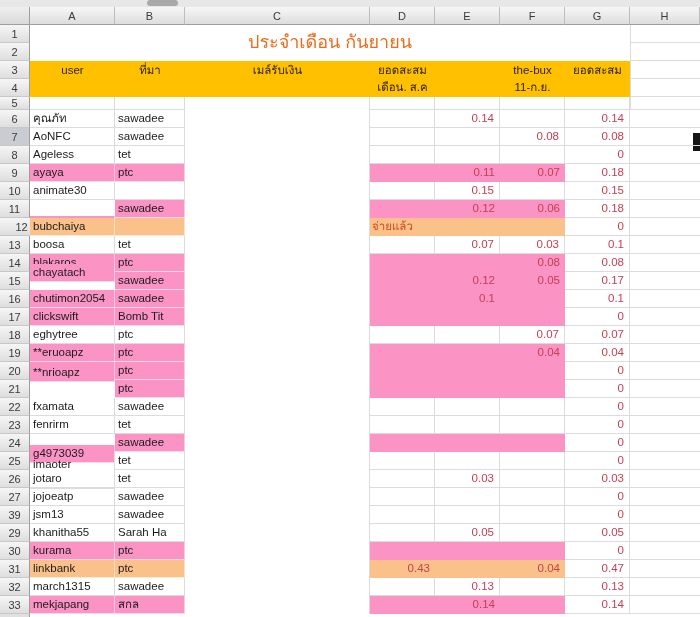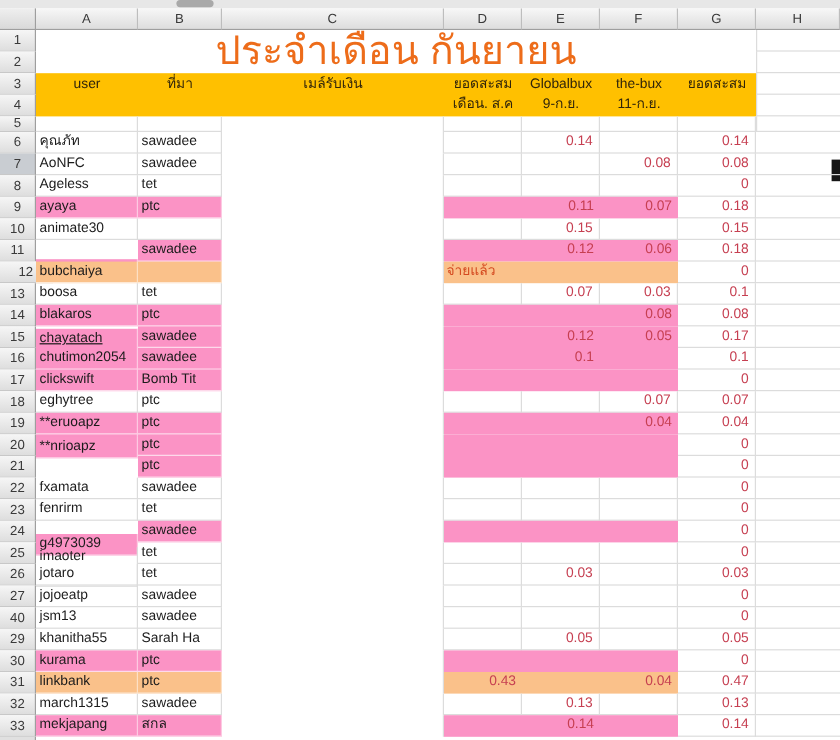--- a/index.html
+++ b/index.html
@@ -13,21 +13,21 @@
   .corner{left:0;top:7px;width:30px;height:18px;background:linear-gradient(#EFEFEF,#D9D9D9);
     border-right:1px solid #9E9E9E;border-bottom:1px solid #9E9E9E;}
   .colhead{background:linear-gradient(#F7F7F7,#DDDDDD);border-right:1px solid #BDBDBD;
     border-bottom:1px solid #9E9E9E;display:flex;align-items:center;justify-content:center;
     font-size:11px;color:#3a3a3a;}
   .gutter{background:linear-gradient(#F6F6F6,#DEDEDE);border-right:1px solid #9E9E9E;
     border-bottom:1px solid #C8C8C8;display:flex;align-items:center;justify-content:center;
     font-size:11px;color:#3a3a3a;}
   .gutter.active{background:#C9CDD2;}
   .gutfill{left:0;top:614px;width:30px;height:3px;background:#E0E0E0;border-right:1px solid #9E9E9E;}
-  .title{left:30px;top:23px;width:600px;height:38px;text-align:center;font-size:33px;
+  .title{left:30px;top:23px;width:600px;height:38px;text-align:center;font-size:18px;
     line-height:38px;color:var(--title-text);font-weight:500;}
   .band{left:30px;top:61px;width:600px;height:36px;background:var(--band-fill);}
   .blabel{font-size:11.5px;color:#30240A;text-align:center;line-height:17px;padding-top:1px;
     white-space:nowrap;overflow:hidden;}
   .cell{font-size:11.5px;line-height:17px;white-space:nowrap;overflow:hidden;}
   .bb{border-bottom:1px solid var(--grid);}
   .br{border-right:1px solid var(--grid);}
   .bl{border-left:1px solid var(--grid);}
   .pinkF{background:var(--pink-fill);}
   .orangeF{background:var(--orange-fill);}
@@ -48,24 +48,20 @@
 
   <div class="abs title">ประจำเดือน กันยายน</div>
 
   <div class="abs band"></div>
   <div class="abs blabel" style="left:30px;top:61px;width:85px;height:18px">user</div>
   <div class="abs blabel" style="left:115px;top:61px;width:70px;height:18px">ที่มา</div>
   <div class="abs blabel" style="left:185px;top:61px;width:185px;height:18px">เมล์รับเงิน</div>
   <div class="abs blabel" style="left:370px;top:61px;width:65px;height:35px">
     <span style="display:block">ยอดสะสม</span>
     <span style="display:block">เดือน. ส.ค</span>
-  </div>
-  <div class="abs blabel" style="left:435px;top:61px;width:65px;height:35px">
-    <span style="display:block">Globalbux</span>
-    <span style="display:block">9-ก.ย.</span>
   </div>
   <div class="abs blabel" style="left:500px;top:61px;width:65px;height:35px">
     <span style="display:block">the-bux</span>
     <span style="display:block">11-ก.ย.</span>
   </div>
   <div class="abs blabel" style="left:565px;top:61px;width:65px;height:18px">ยอดสะสม</div>
 
   <div class="abs gutfill"></div>
   <div class="abs sliver"></div>
 <div class="abs colhead" style="left: 30px; top: 7px; width: 85px; height: 18px;">A</div>
@@ -96,21 +92,21 @@
     <div class="abs gutter" style="left: 0px; top: 326px; width: 30px; height: 18px;">18</div>
     <div class="abs gutter" style="left: 0px; top: 344px; width: 30px; height: 18px;">19</div>
     <div class="abs gutter" style="left: 0px; top: 362px; width: 30px; height: 18px;">20</div>
     <div class="abs gutter" style="left: 0px; top: 380px; width: 30px; height: 18px;">21</div>
     <div class="abs gutter" style="left: 0px; top: 398px; width: 30px; height: 18px;">22</div>
     <div class="abs gutter" style="left: 0px; top: 416px; width: 30px; height: 18px;">23</div>
     <div class="abs gutter" style="left: 0px; top: 434px; width: 30px; height: 18px;">24</div>
     <div class="abs gutter" style="left: 0px; top: 452px; width: 30px; height: 18px;">25</div>
     <div class="abs gutter" style="left: 0px; top: 470px; width: 30px; height: 18px;">26</div>
     <div class="abs gutter" style="left: 0px; top: 488px; width: 30px; height: 18px;">27</div>
-    <div class="abs gutter" style="left: 0px; top: 506px; width: 30px; height: 18px;">40</div>
+    <div class="abs gutter" style="left: 0px; top: 506px; width: 30px; height: 18px;">39</div>
     <div class="abs gutter" style="left: 0px; top: 524px; width: 30px; height: 18px;">29</div>
     <div class="abs gutter" style="left: 0px; top: 542px; width: 30px; height: 18px;">30</div>
     <div class="abs gutter" style="left: 0px; top: 560px; width: 30px; height: 18px;">31</div>
     <div class="abs gutter" style="left: 0px; top: 578px; width: 30px; height: 18px;">32</div>
     <div class="abs gutter" style="left: 0px; top: 596px; width: 30px; height: 18px;">33</div>
     <div class="abs cell bb br" style="left: 30px; top: 97px; width: 85px; height: 13px;"></div>
     <div class="abs cell bb br" style="left: 115px; top: 97px; width: 70px; height: 13px;"></div>
     <div class="abs cell br" style="left: 185px; top: 97px; width: 185px; height: 13px;"></div>
     <div class="abs cell bb br" style="left: 370px; top: 97px; width: 65px; height: 13px;"></div>
     <div class="abs cell bb br" style="left: 435px; top: 97px; width: 65px; height: 13px;"></div>
@@ -186,21 +182,21 @@
     <div class="abs cell val bb br" style="left: 565px; top: 236px; width: 65px; height: 18px;">0.1</div>
     <div class="abs cell bb" style="left: 630px; top: 236px; width: 70px; height: 18px;"></div>
     <div class="abs cell name bb br pinkF" style="left: 30px; top: 254px; width: 85px; height: 18px;">blakaros</div>
     <div class="abs cell name bb br pinkF" style="left: 115px; top: 254px; width: 70px; height: 18px;">ptc</div>
     <div class="abs cell br" style="left: 185px; top: 254px; width: 185px; height: 18px;"></div>
     <div class="abs cell val pinkF" style="left: 370px; top: 254px; width: 65px; height: 18px;"></div>
     <div class="abs cell val pinkF" style="left: 435px; top: 254px; width: 65px; height: 18px;"></div>
     <div class="abs cell val pinkF" style="left: 500px; top: 254px; width: 65px; height: 18px;">0.08</div>
     <div class="abs cell val bb br" style="left: 565px; top: 254px; width: 65px; height: 18px;">0.08</div>
     <div class="abs cell bb" style="left: 630px; top: 254px; width: 70px; height: 18px;"></div>
-    <div class="abs cell name bb br pinkF" style="left: 30px; top: 274px; width: 85px; height: 18px; text-decoration: underline;">chayatach</div>
+    <div class="abs cell name bb br pinkF" style="left: 30px; top: 264px; width: 85px; height: 18px;">chayatach</div>
     <div class="abs cell name bb br pinkF" style="left: 115px; top: 272px; width: 70px; height: 18px;">sawadee</div>
     <div class="abs cell br" style="left: 185px; top: 272px; width: 185px; height: 18px;"></div>
     <div class="abs cell val pinkF" style="left: 370px; top: 272px; width: 65px; height: 18px;"></div>
     <div class="abs cell val pinkF" style="left: 435px; top: 272px; width: 65px; height: 18px;">0.12</div>
     <div class="abs cell val pinkF" style="left: 500px; top: 272px; width: 65px; height: 18px;">0.05</div>
     <div class="abs cell val bb br" style="left: 565px; top: 272px; width: 65px; height: 18px;">0.17</div>
     <div class="abs cell bb" style="left: 630px; top: 272px; width: 70px; height: 18px;"></div>
     <div class="abs cell name bb br pinkF" style="left: 30px; top: 290px; width: 85px; height: 18px;">chutimon2054</div>
     <div class="abs cell name bb br pinkF" style="left: 115px; top: 290px; width: 70px; height: 18px;">sawadee</div>
     <div class="abs cell br" style="left: 185px; top: 290px; width: 185px; height: 18px;"></div>

